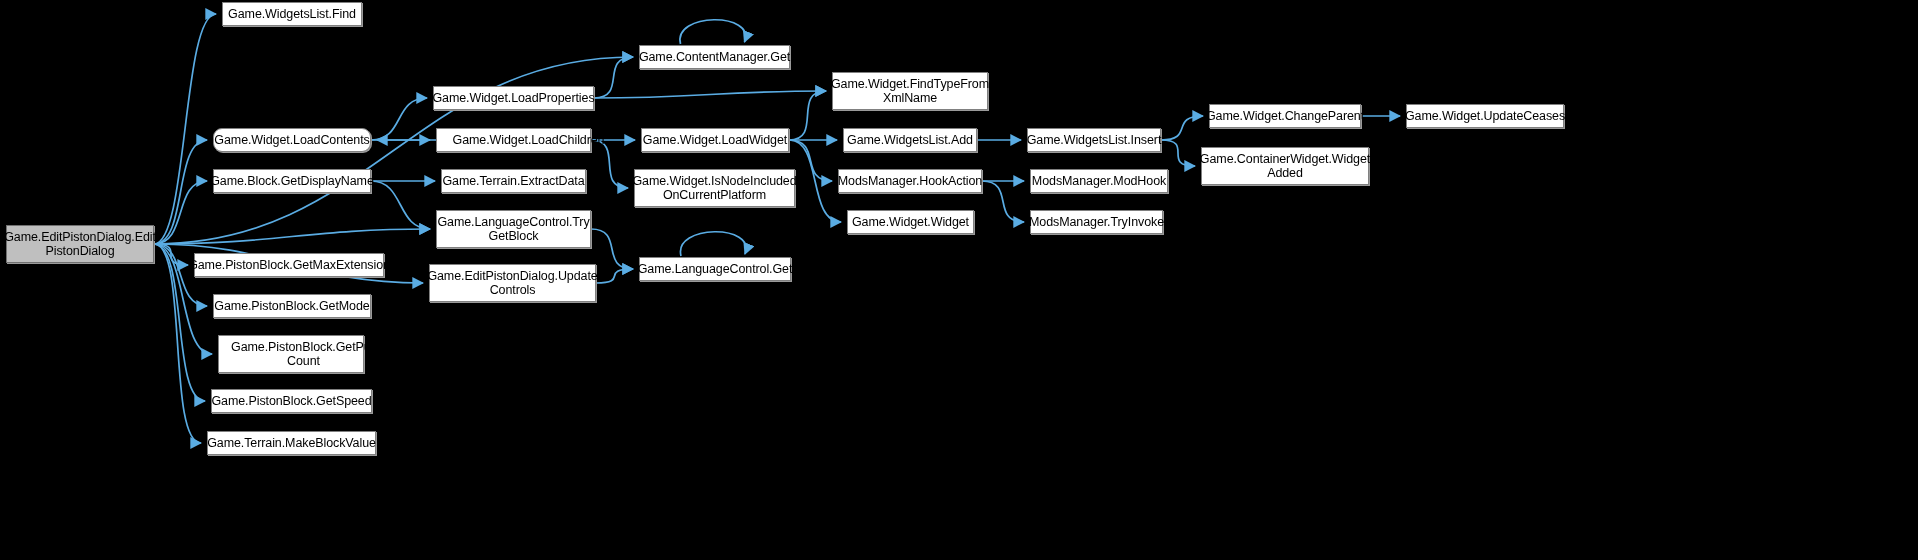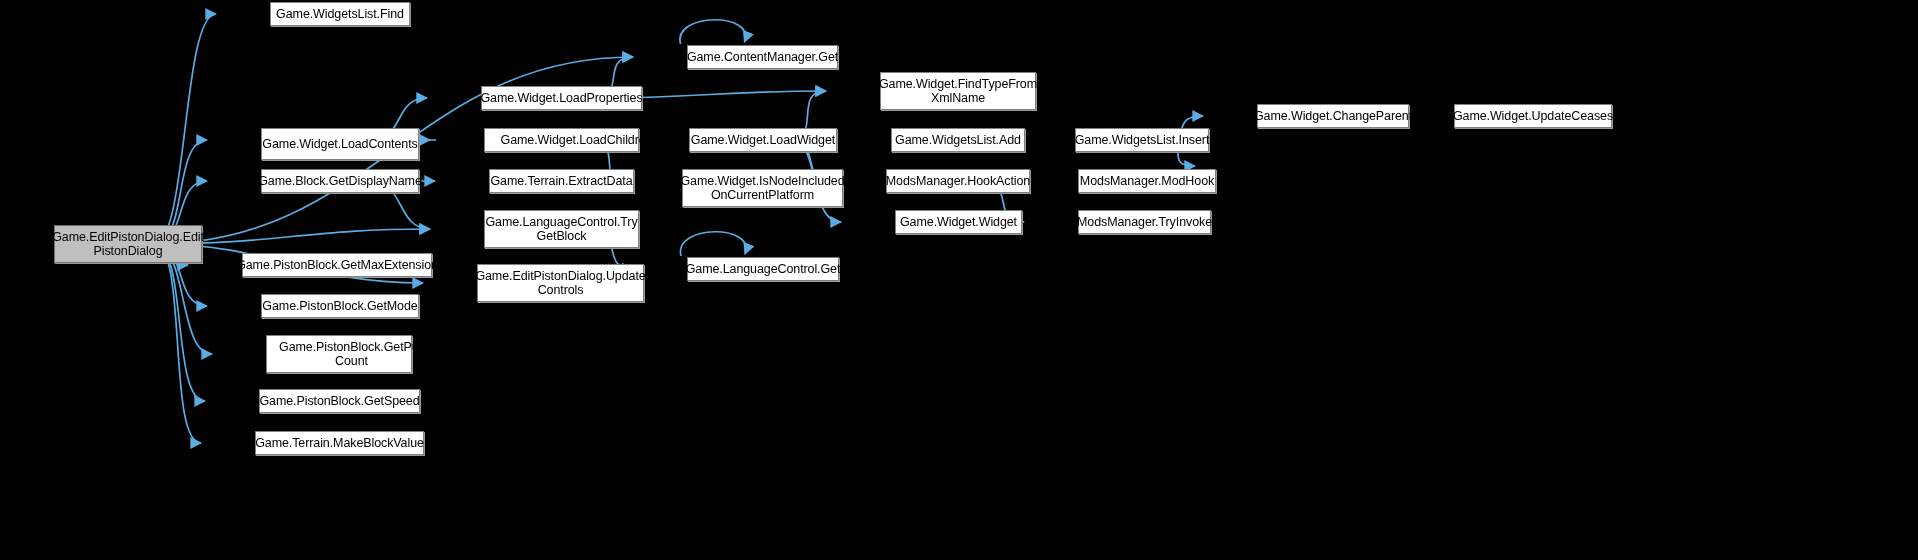--- a/index.html
+++ b/index.html
@@ -34,21 +34,20 @@
     line-height: 14px;
     display: flex;
     align-items: center;
     justify-content: center;
     text-align: center;
     letter-spacing: -0.1px;
     padding: 1px 3px;
     white-space: pre-line;
     cursor: pointer;
     z-index: 2;
-    margin-left: 48px;
   }
   .node.root {
     background: #bfbfbf;
     border: 1px solid #707070;
   }
 </style>
 </head>
 <body>
 
 <div id="graph-root">
@@ -93,27 +92,29 @@
       <path d="M 596 283 C 630 283, 599 269, 633 269" fill="none" stroke="#5aace3" stroke-width="1.7" marker-end="url(#ah)"></path>
       <path d="M 681 256 C 673 224, 757 224, 745 254" fill="none" stroke="#5aace3" stroke-width="1.7" marker-end="url(#ah)"></path>
     </svg>
 <div class="node root" style="left: 6px; top: 225px; width: 148px; height: 38px;">Game.EditPistonDialog.Edit
 PistonDialog</div>
     <div class="node" style="left: 222px; top: 2px; width: 140px; height: 24px;">Game.WidgetsList.Find</div>
     <div class="node" style="left: 639px; top: 45px; width: 151px; height: 24px;">Game.ContentManager.Get</div>
     <div class="node" style="left: 433px; top: 86px; width: 161px; height: 24px;">Game.Widget.LoadProperties</div>
     <div class="node" style="left: 832px; top: 72px; width: 156px; height: 38px;">Game.Widget.FindTypeFrom
 XmlName</div>
-    <div class="node" style="left: 213px; top: 128px; width: 158px; height: 32px;">Game.Widget.LoadContents</div>
+    <div class="node" style="left: 213px; top: 128px; width: 158px; height: 24px; border-radius: 9px;">Game.Widget.LoadContents</div>
     <div class="node" style="left: 436px; top: 128px; width: 155px; height: 24px; padding-left: 33px;">Game.Widget.LoadChildren</div>
     <div class="node" style="left: 641px; top: 128px; width: 148px; height: 24px;">Game.Widget.LoadWidget</div>
     <div class="node" style="left: 843px; top: 128px; width: 134px; height: 24px;">Game.WidgetsList.Add</div>
     <div class="node" style="left: 1027px; top: 128px; width: 134px; height: 24px;">Game.WidgetsList.Insert</div>
     <div class="node" style="left: 1209px; top: 104px; width: 152px; height: 24px;">Game.Widget.ChangeParent</div>
     <div class="node" style="left: 1406px; top: 104px; width: 158px; height: 24px;">Game.Widget.UpdateCeases</div>
+    <div class="node" style="left: 1201px; top: 147px; width: 168px; height: 38px;">Game.ContainerWidget.Widget
+Added</div>
     <div class="node" style="left: 213px; top: 169px; width: 158px; height: 24px;">Game.Block.GetDisplayName</div>
     <div class="node" style="left: 441px; top: 169px; width: 145px; height: 24px;">Game.Terrain.ExtractData</div>
     <div class="node" style="left: 634px; top: 169px; width: 161px; height: 38px;">Game.Widget.IsNodeIncluded
 OnCurrentPlatform</div>
     <div class="node" style="left: 838px; top: 169px; width: 144px; height: 24px;">ModsManager.HookAction</div>
     <div class="node" style="left: 1030px; top: 169px; width: 138px; height: 24px;">ModsManager.ModHook</div>
     <div class="node" style="left: 436px; top: 210px; width: 155px; height: 38px;">Game.LanguageControl.Try
 GetBlock</div>
     <div class="node" style="left: 847px; top: 210px; width: 127px; height: 24px; text-align: center;">Game.Widget.Widget</div>
     <div class="node" style="left: 1030px; top: 210px; width: 133px; height: 24px;">ModsManager.TryInvoke</div>

